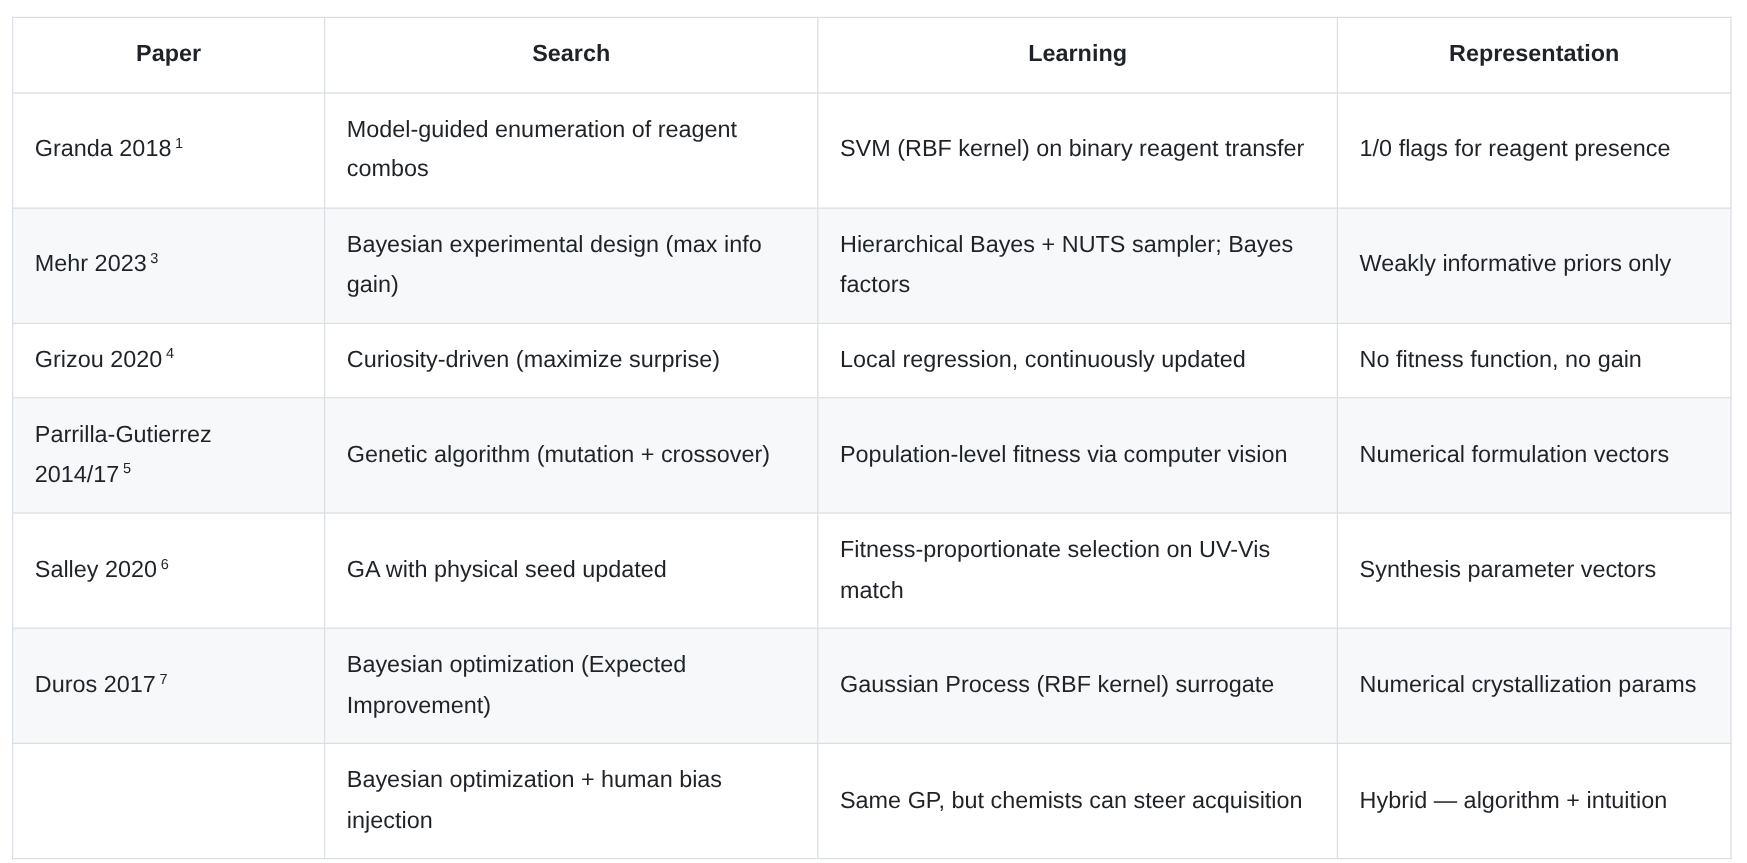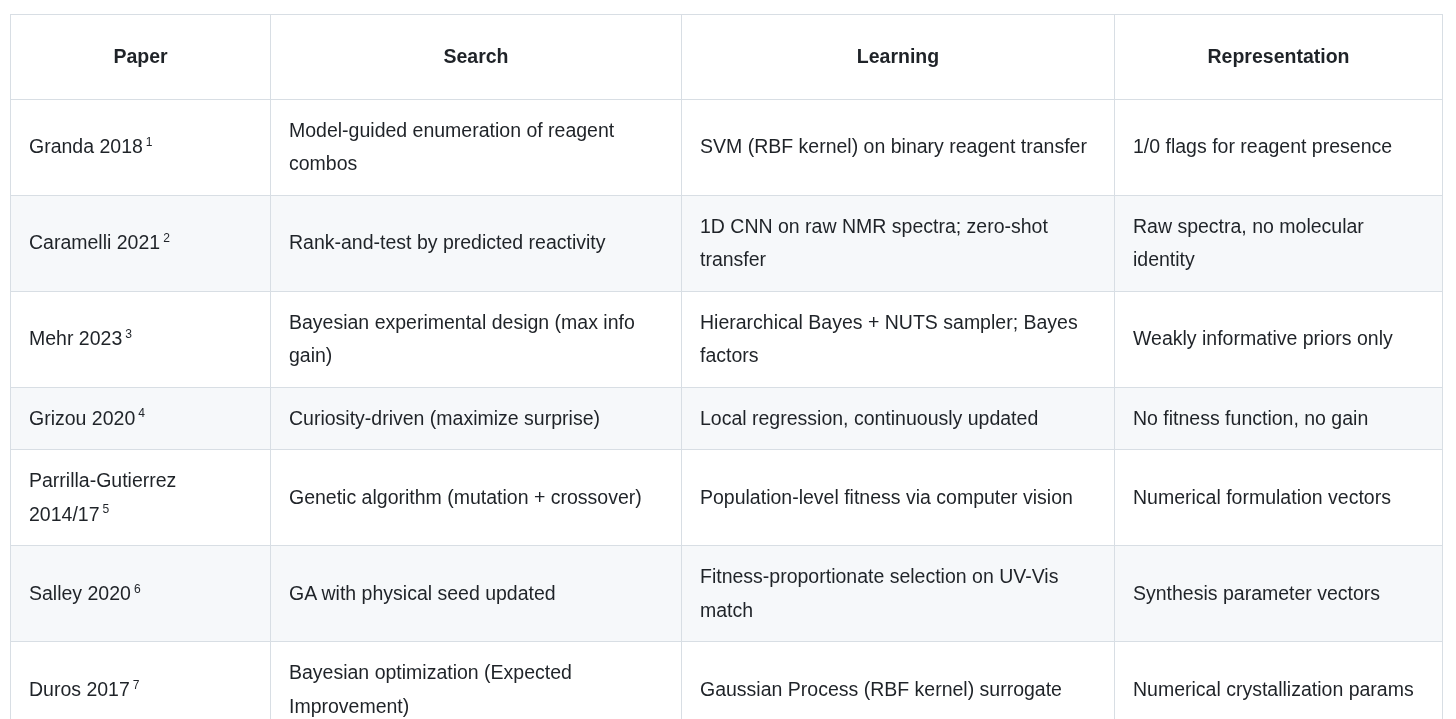--- a/index.html
+++ b/index.html
@@ -30,21 +30,21 @@
   table.comparison-table th,
   table.comparison-table td {
     border: 1px solid #d8dee4;
     vertical-align: middle;
     font-size: 19.5px;
     line-height: 1.72;
   }
   table.comparison-table th {
     font-weight: bold;
     text-align: center;
-    padding: 25px 14px;
+    padding: 14px 14px;
     background: #ffffff;
     font-size: 19.5px;
   }
   table.comparison-table td {
     text-align: left;
     padding: 14px 18px;
     font-weight: 400;
   }
   tbody tr:nth-child(even) td {
     background: #f6f8fa;
@@ -85,26 +85,20 @@
       </tr>
     </thead>
     <tbody id="table-body">
         <tr>
           <td class="cell-paper"><span>Granda 2018</span><sup class="ref">1</sup></td>
           <td>Model-guided enumeration of reagent combos</td>
           <td>SVM (RBF kernel) on binary reagent transfer</td>
           <td>1/0 flags for reagent presence</td>
         </tr>
         <tr>
-          <td class="cell-paper"><span>Caramelli 2021</span><sup class="ref">2</sup></td>
-          <td>Rank-and-test by predicted reactivity</td>
-          <td>1D CNN on raw NMR spectra; zero-shot transfer</td>
-          <td>Raw spectra, no molecular identity</td>
-        </tr>
-        <tr>
           <td class="cell-paper"><span>Mehr 2023</span><sup class="ref">3</sup></td>
           <td>Bayesian experimental design (max info gain)</td>
           <td>Hierarchical Bayes + NUTS sampler; Bayes factors</td>
           <td>Weakly informative priors only</td>
         </tr>
         <tr>
           <td class="cell-paper"><span>Grizou 2020</span><sup class="ref">4</sup></td>
           <td>Curiosity-driven (maximize surprise)</td>
           <td>Local regression, continuously updated</td>
           <td>No fitness function, no gain</td>

